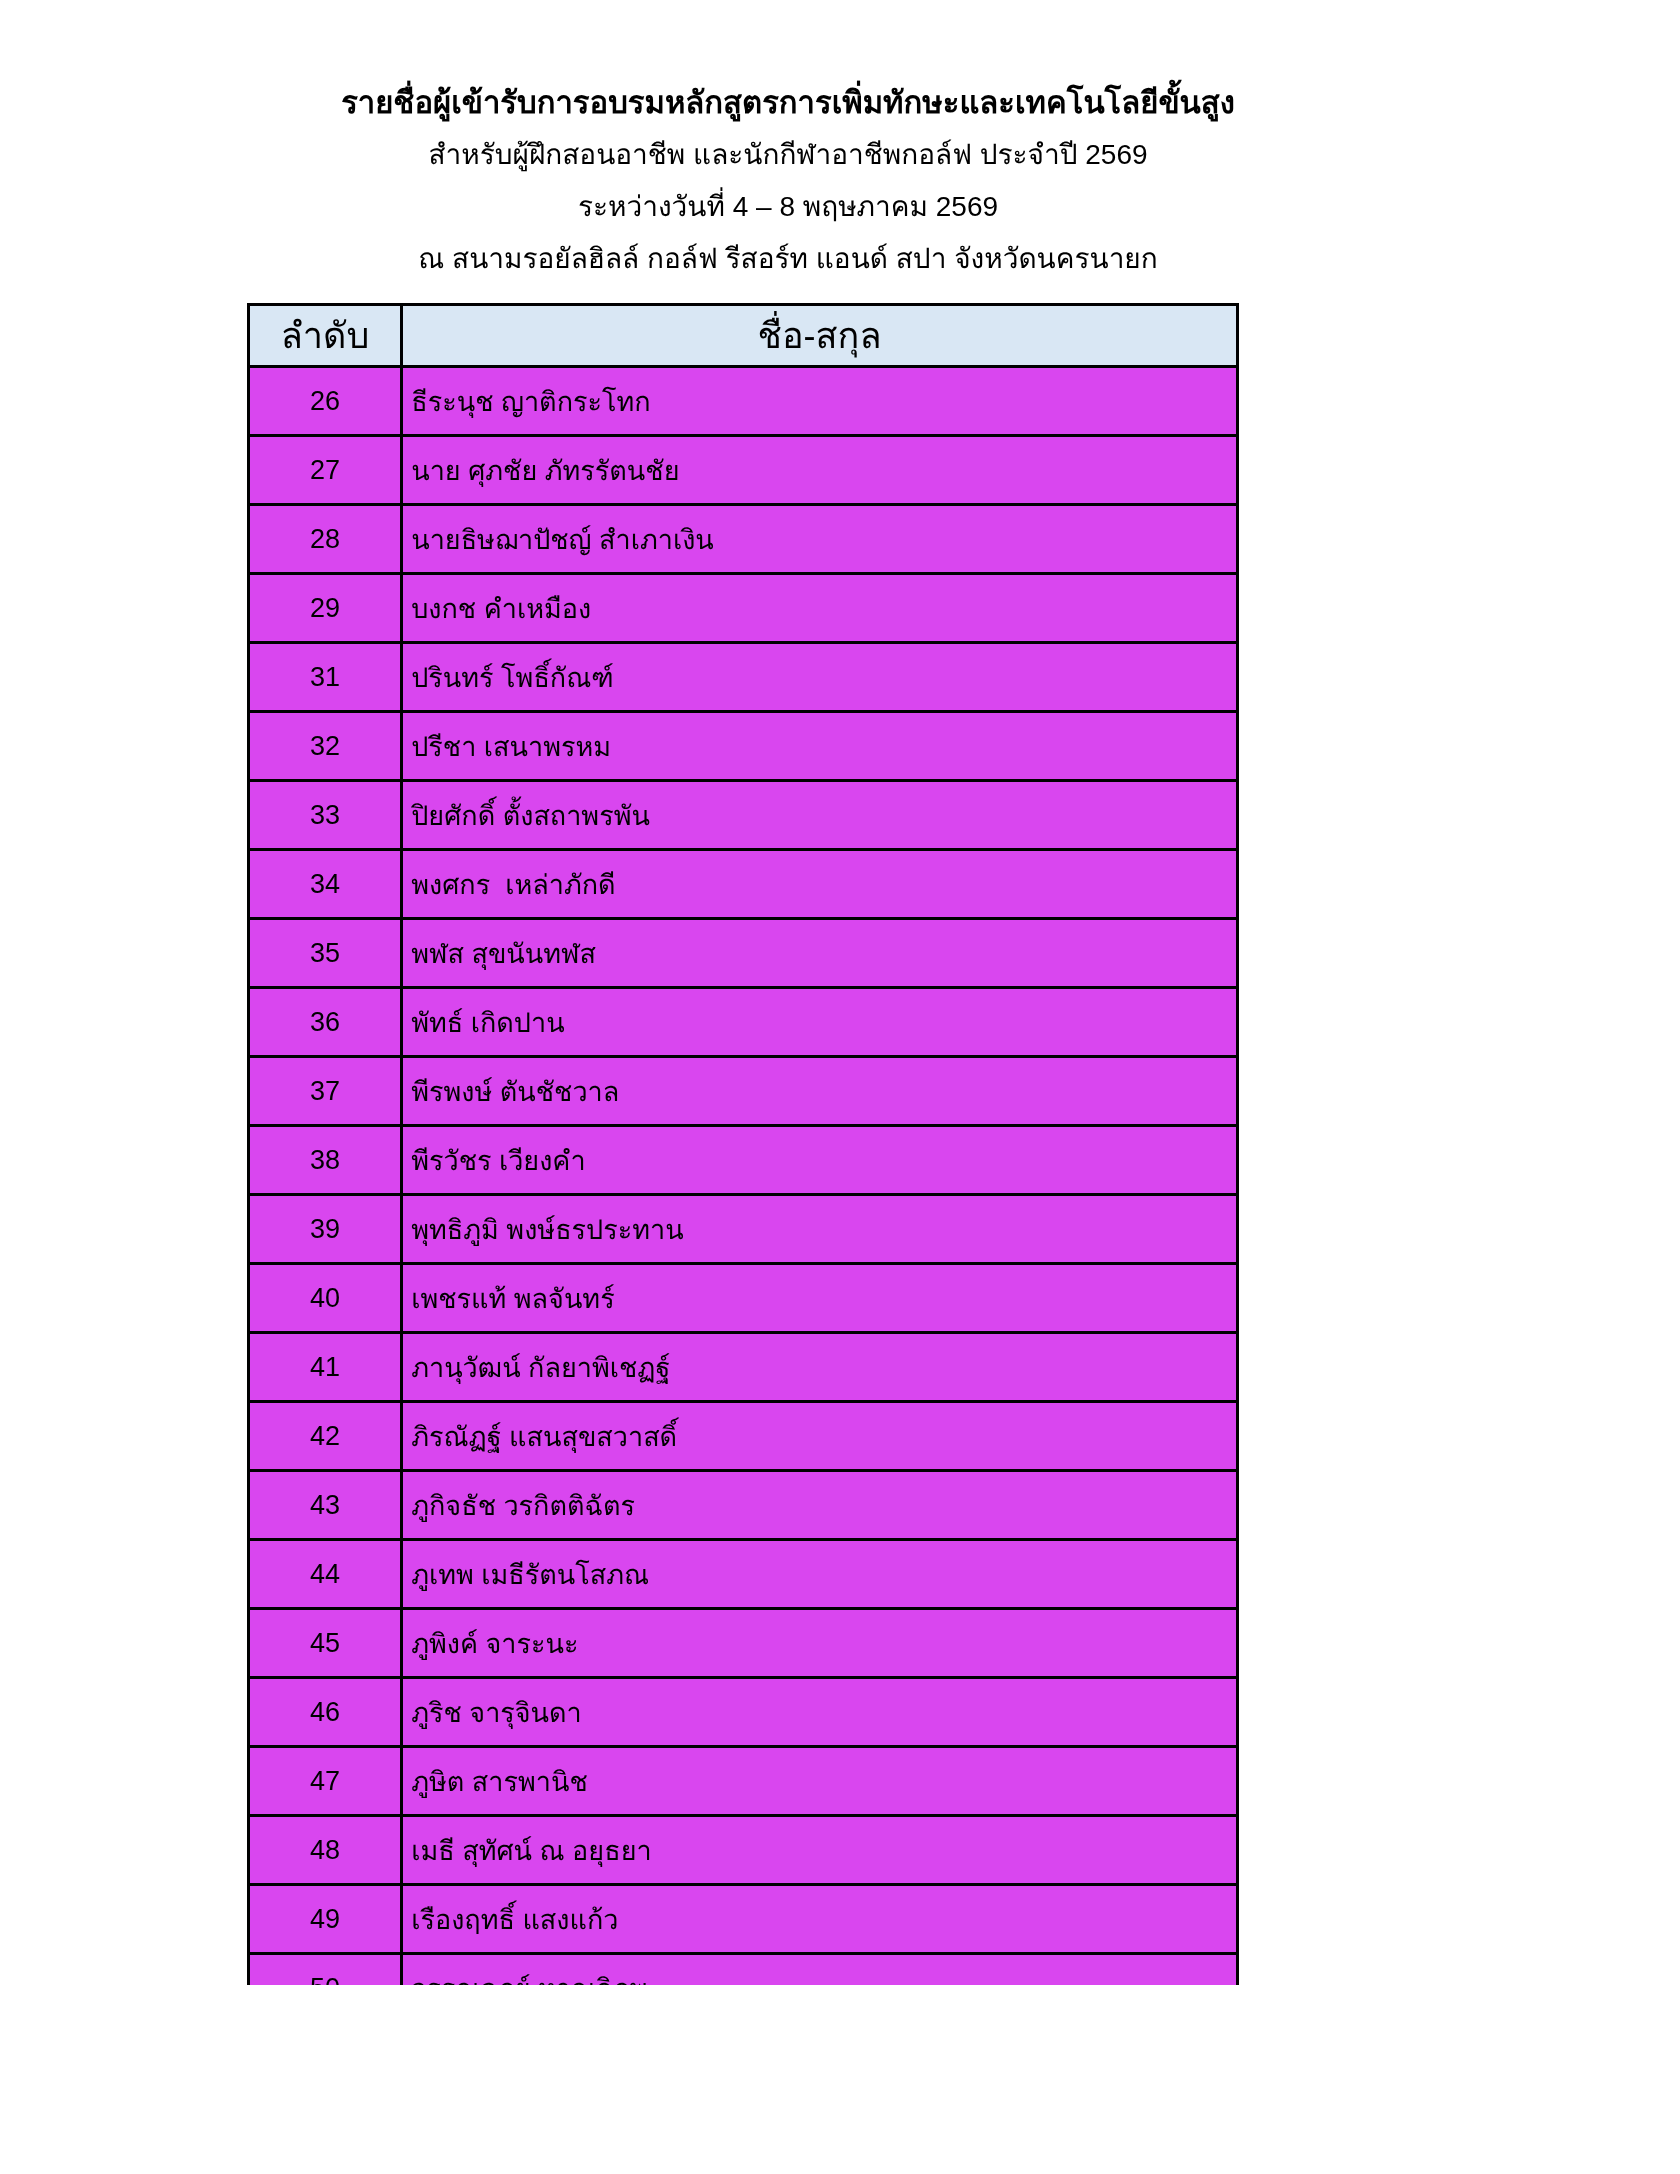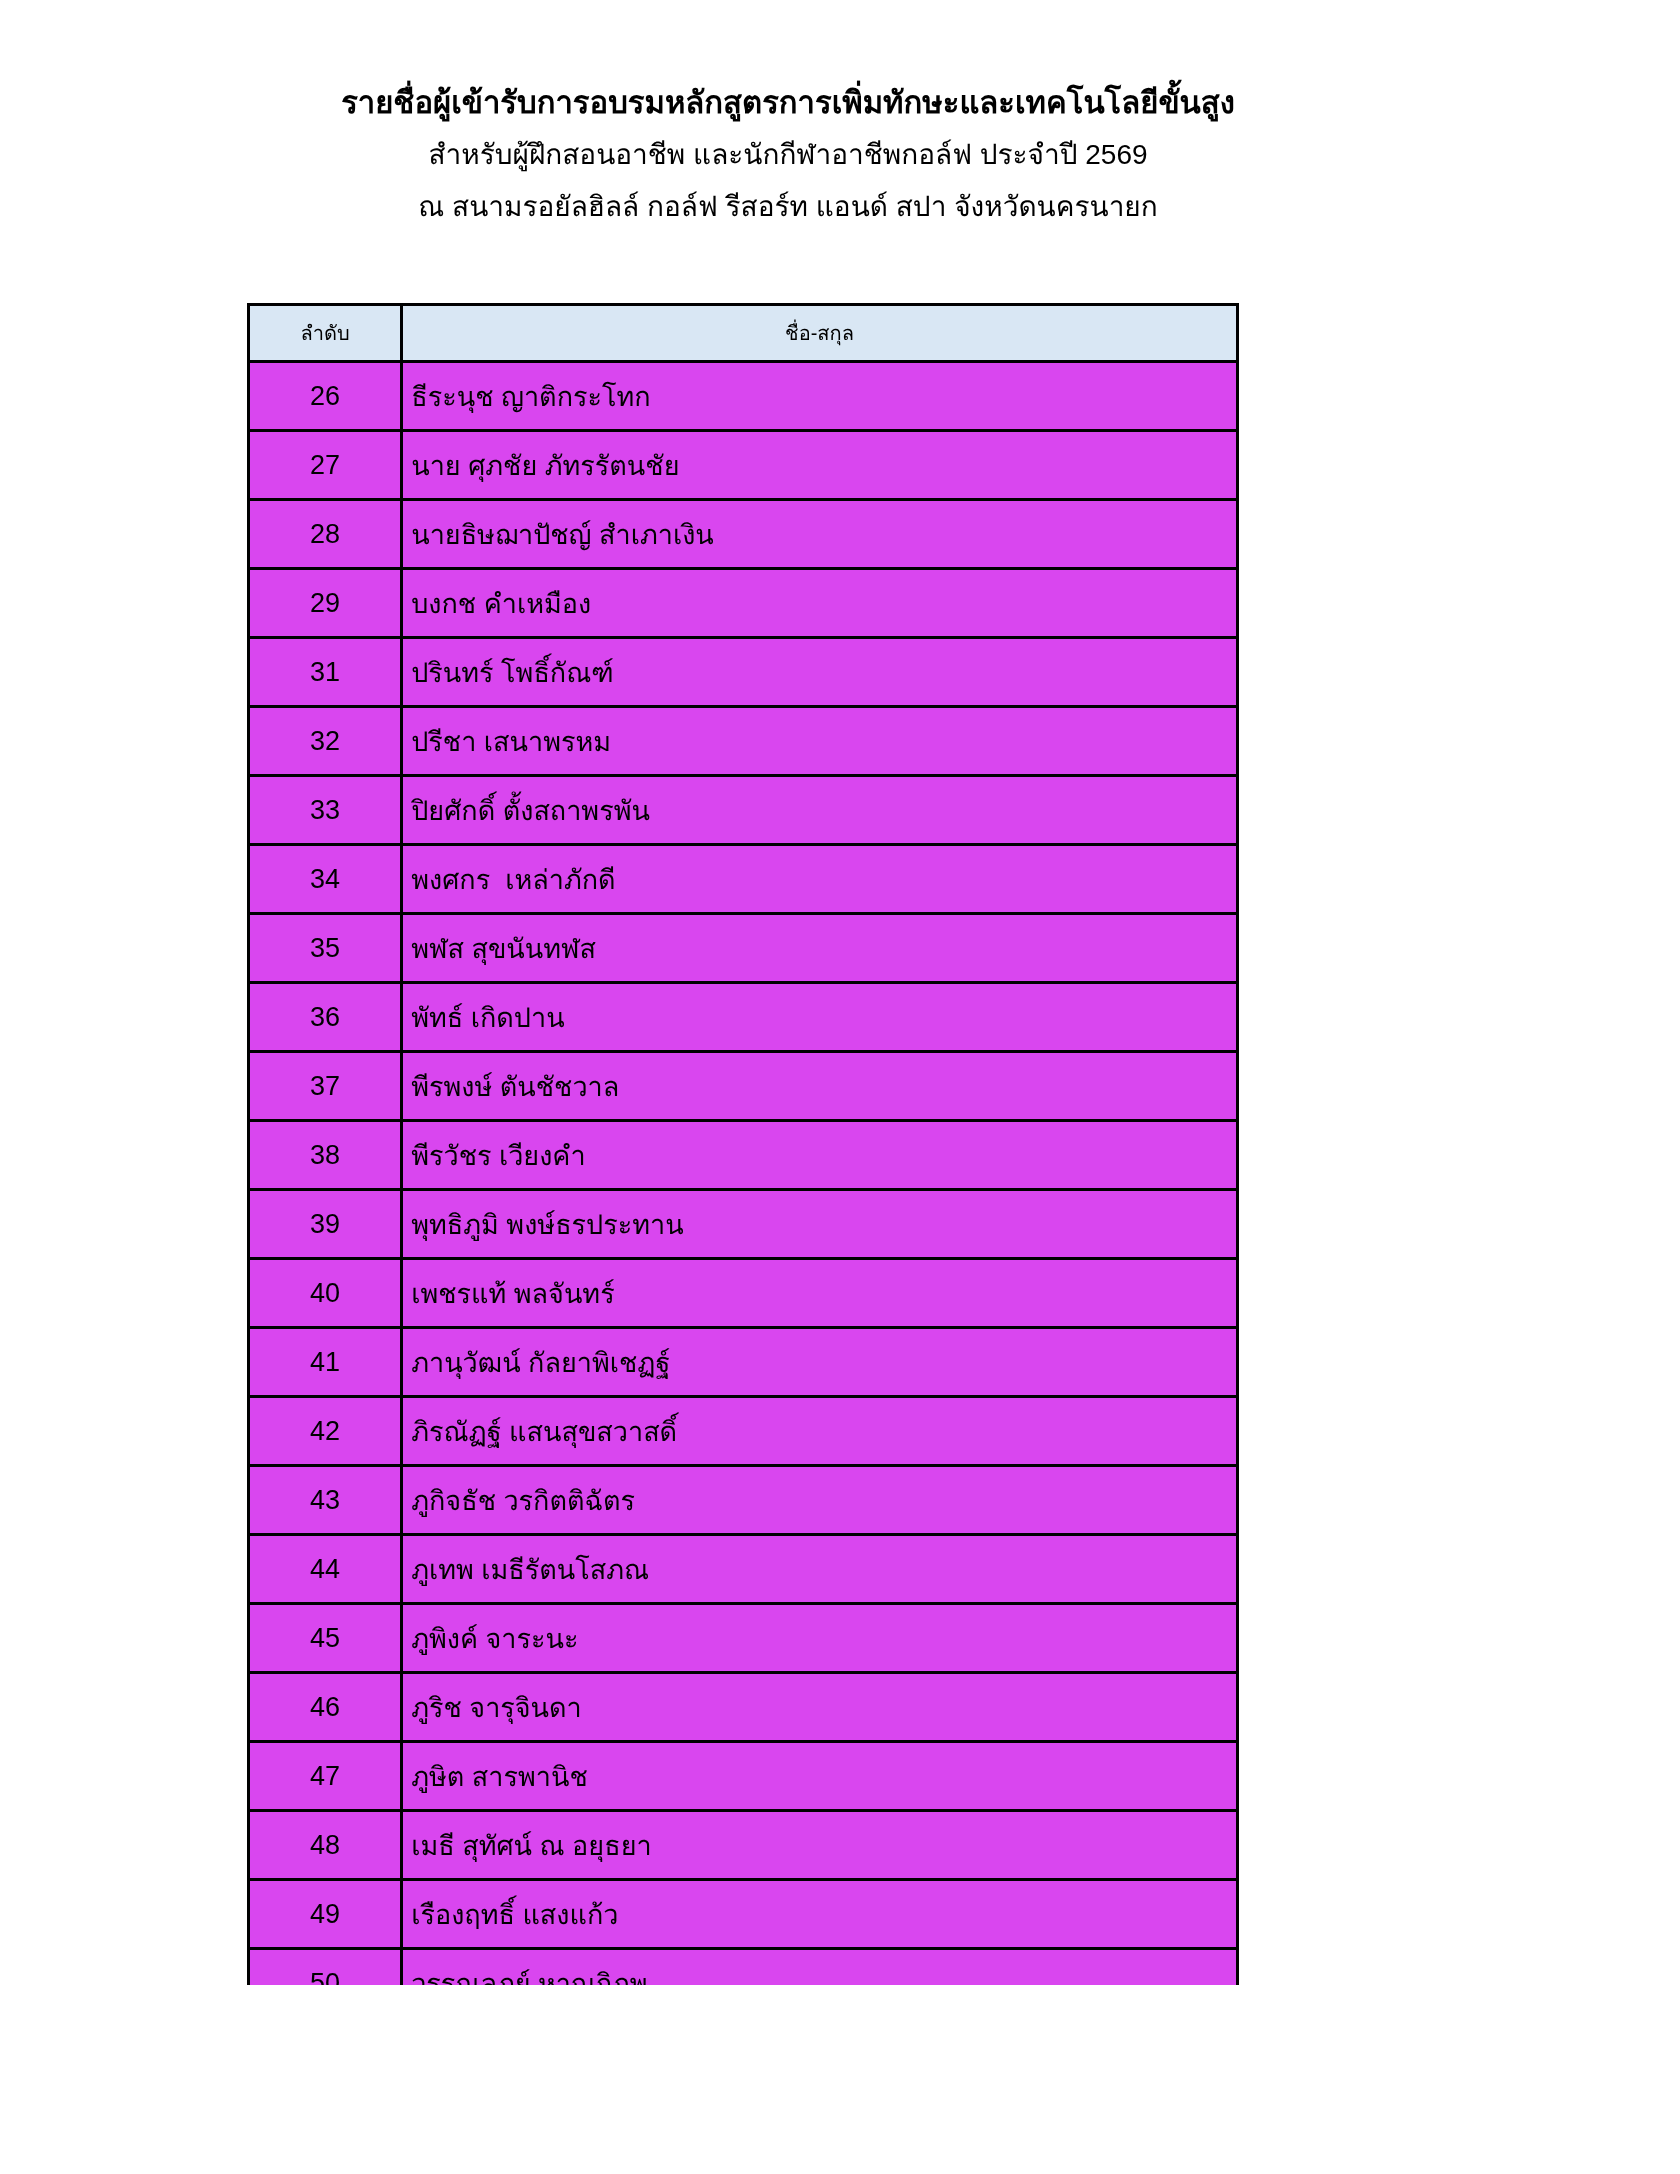--- a/index.html
+++ b/index.html
@@ -46,21 +46,21 @@
     border-collapse: collapse;
     table-layout: fixed;
   }
   table.participants th,
   table.participants td {
     border: 3.6px solid #000000;
     overflow: hidden;
   }
   table.participants thead th {
     height: 52px;
-    font-size: 20px;
+    font-size: 36px;
     font-weight: normal;
     text-align: center;
     vertical-align: middle;
   }
   table.participants tbody td {
     height: 64px;
     font-size: 27px;
     vertical-align: middle;
     background: #d946ef;
   }
@@ -86,20 +86,21 @@
   }
 </style>
 </head>
 <body>
 
 <div class="page">
 
   <div class="doc-header">
     <div class="title">รายชื่อผู้เข้ารับการอบรมหลักสูตรการเพิ่มทักษะและเทคโนโลยีขั้นสูง</div>
     <div class="sub">สำหรับผู้ฝึกสอนอาชีพ และนักกีฬาอาชีพกอล์ฟ ประจำปี 2569</div>
+    <div class="sub">ระหว่างวันที่ 4 – 8 พฤษภาคม 2569</div>
     <div class="sub">ณ สนามรอยัลฮิลล์ กอล์ฟ รีสอร์ท แอนด์ สปา จังหวัดนครนายก</div>
   </div>
 
   <table class="participants">
     <colgroup>
       <col style="width:153px">
       <col style="width:836px">
     </colgroup>
     <thead>
       <tr>

